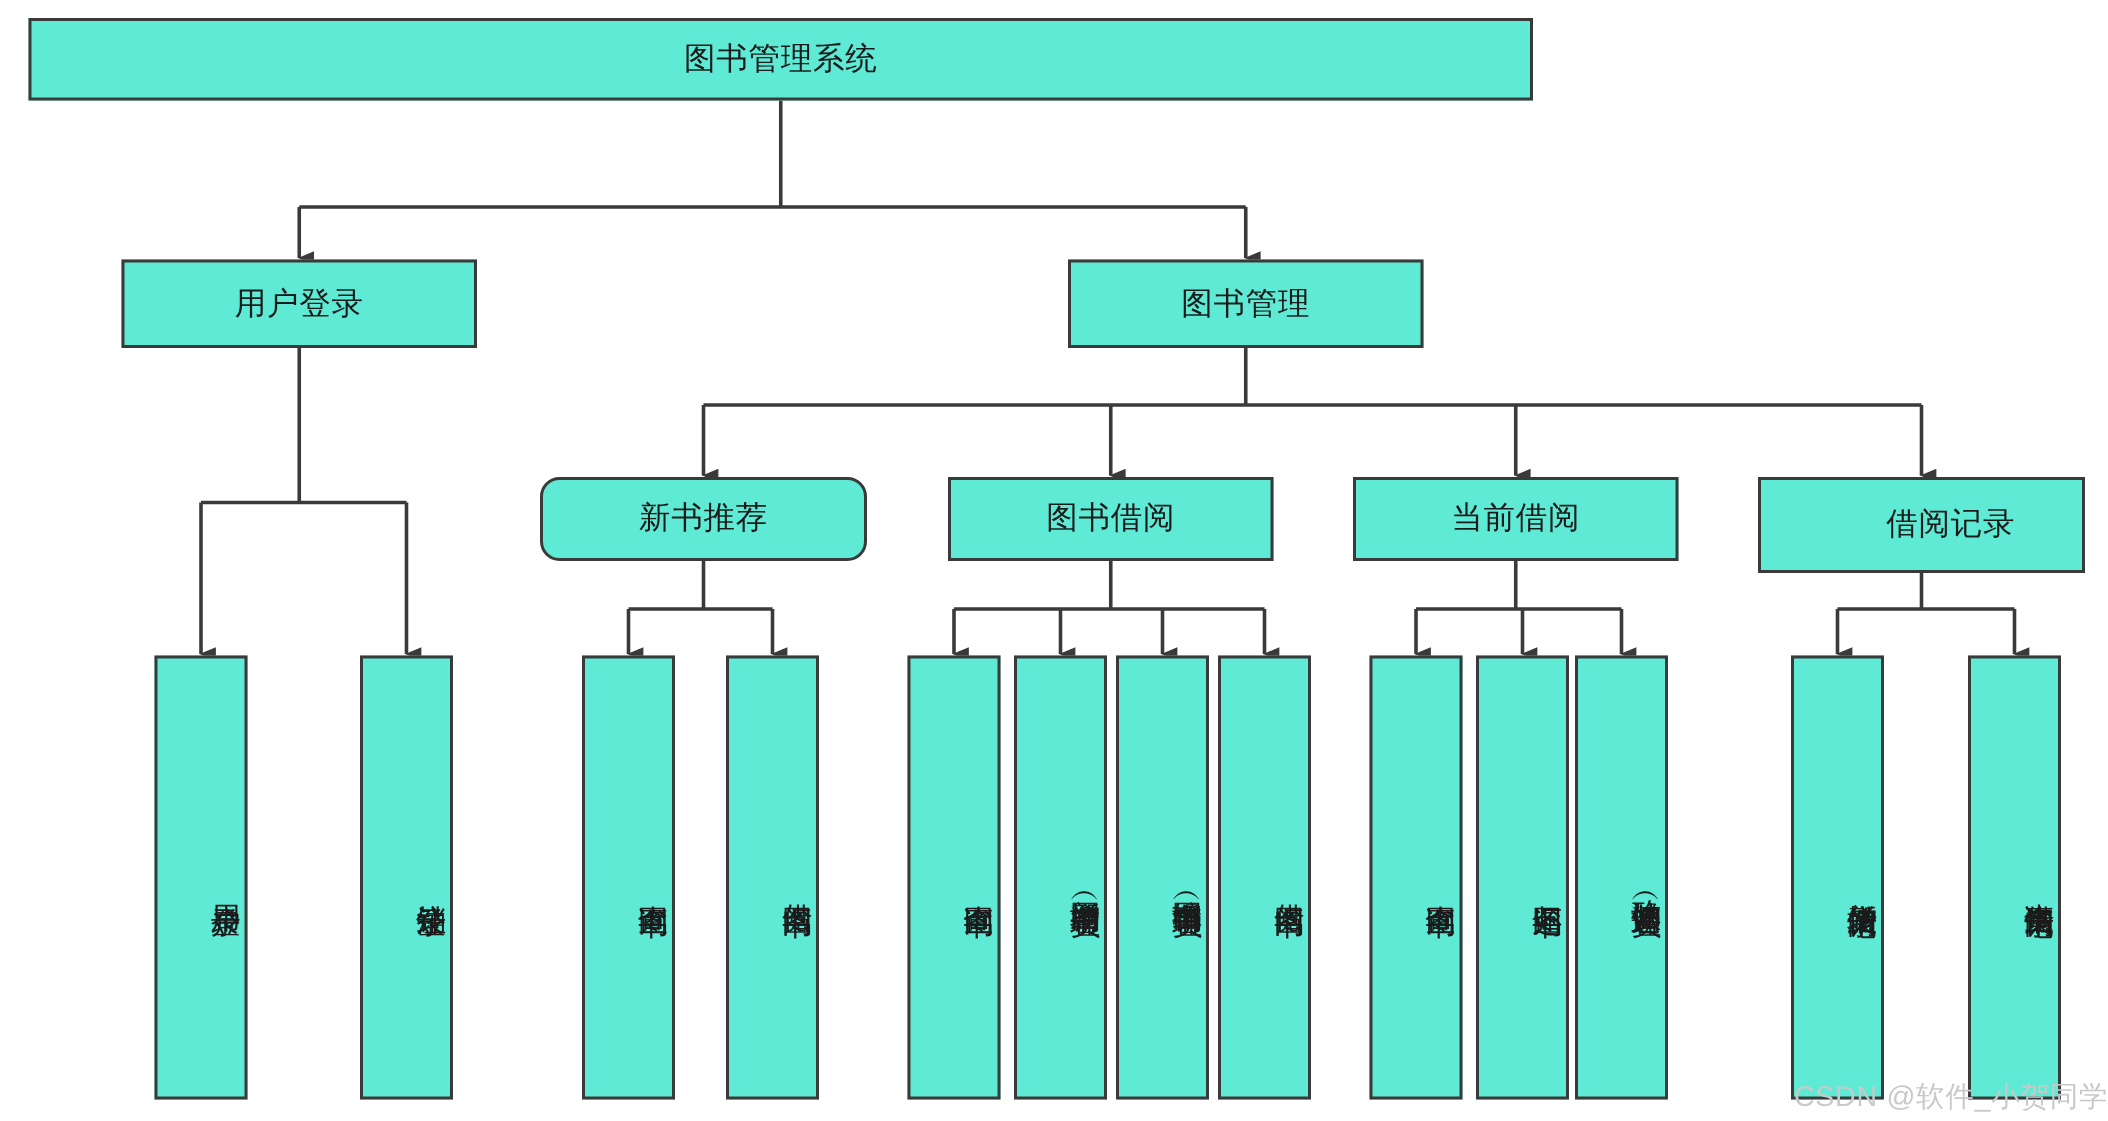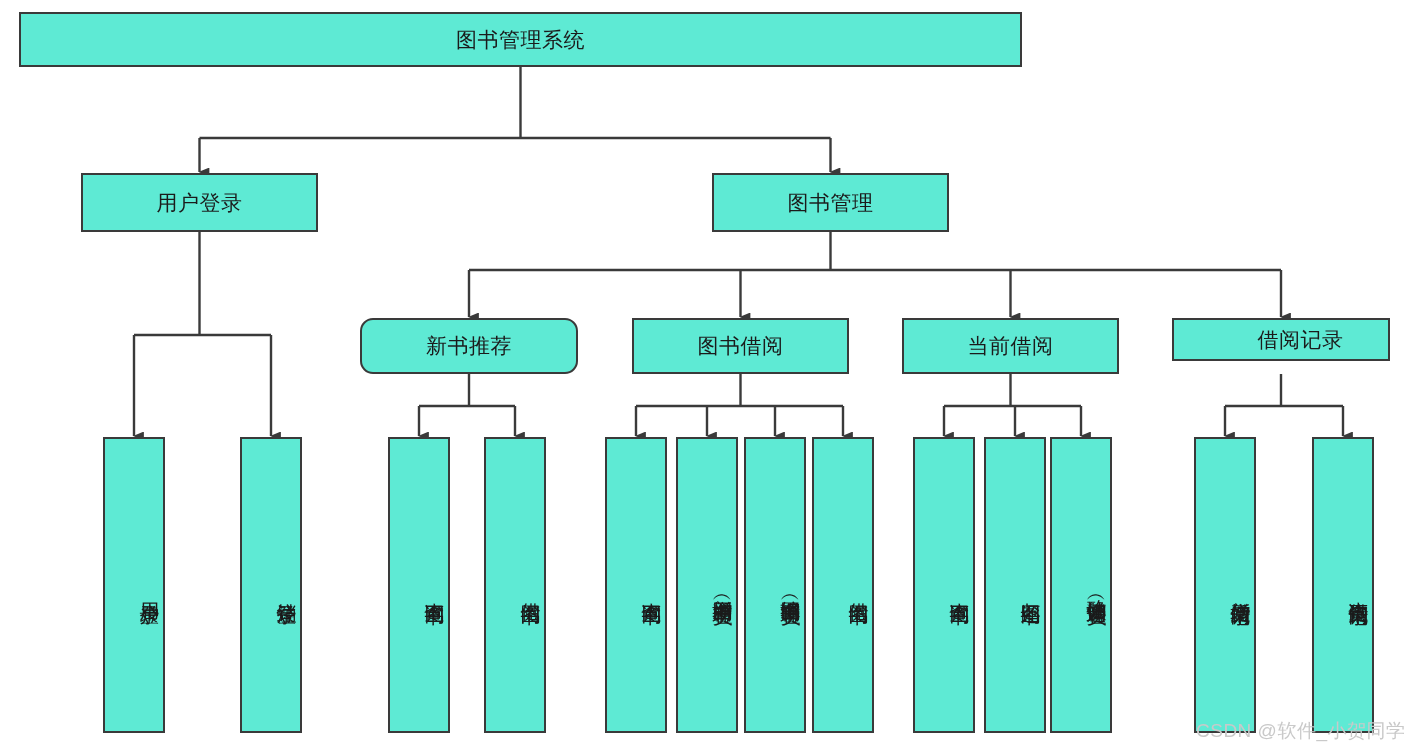--- a/index.html
+++ b/index.html
@@ -112,21 +112,21 @@
   </svg>
 
   <div class="node h" style="left: 19px; top: 12px; width: 1003px; height: 55px;">图书管理系统</div>
 
   <div class="node h" style="left: 81px; top: 173px; width: 237px; height: 59px;">用户登录</div>
   <div class="node h" style="left: 712px; top: 173px; width: 237px; height: 59px;">图书管理</div>
 
   <div class="node h" style="left: 360px; top: 318px; width: 218px; height: 56px; border-radius: 13px;">新书推荐</div>
   <div class="node h" style="left: 632px; top: 318px; width: 217px; height: 56px;">图书借阅</div>
   <div class="node h" style="left: 902px; top: 318px; width: 217px; height: 56px; text-align: center;">当前借阅</div>
-  <div class="node h" style="left: 1172px; top: 318px; width: 218px; height: 43px; padding-left: 39px;">借阅记录</div>
+  <div class="node h" style="left: 1172px; top: 318px; width: 218px; height: 64px; padding-left: 39px;">借阅记录</div>
 
   <div class="node v" style="left: 103px; top: 437px; width: 62px; height: 296px;">用户登录</div>
   <div class="node v" style="left: 240px; top: 437px; width: 62px; height: 296px;">注销登录</div>
   <div class="node v" style="left: 388px; top: 437px; width: 62px; height: 296px;">查询图书</div>
   <div class="node v" style="left: 484px; top: 437px; width: 62px; height: 296px;">借阅图书</div>
   <div class="node v" style="left: 605px; top: 437px; width: 62px; height: 296px;">查询图书</div>
   <div class="node v topalign" style="left: 676px; top: 437px; width: 62px; height: 296px;">新增图书（管理员）</div>
   <div class="node v topalign" style="left: 744px; top: 437px; width: 62px; height: 296px;">编辑图书（管理员）</div>
   <div class="node v" style="left: 812px; top: 437px; width: 62px; height: 296px;">借阅图书</div>
   <div class="node v" style="left: 913px; top: 437px; width: 62px; height: 296px;">查询图书</div>

